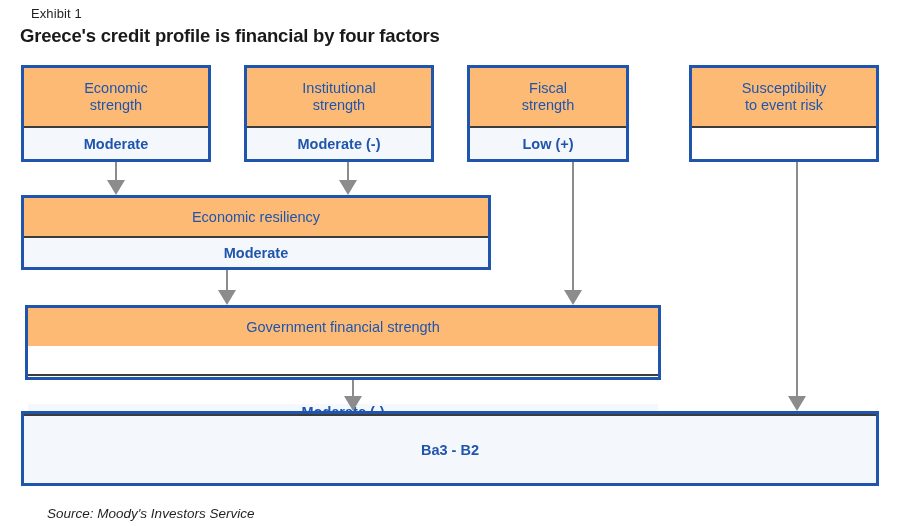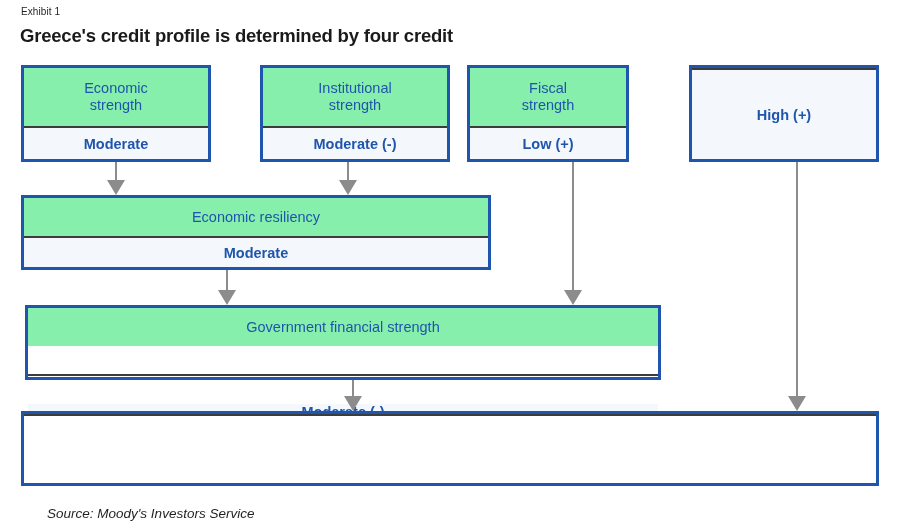--- a/index.html
+++ b/index.html
@@ -11,23 +11,23 @@
     width: 900px;
     height: 526px;
     position: relative;
     font-family: "Liberation Sans", sans-serif;
     overflow: hidden;
   }
 
   
   #exhibit-label {
     position: absolute;
-    left: 21px;
+    left: 31px;
     top: 6px;
-    font-size: 10px;
+    font-size: 13px;
     color: #231f20;
     letter-spacing: 0.1px;
   }
   #page-title {
     position: absolute;
     left: 20px;
     top: 25px;
     font-size: 18.5px;
     font-weight: bold;
     color: #1a1a1a;
@@ -43,21 +43,21 @@
     display: flex;
     flex-direction: column;
   }
   .node .node-title {
     flex: none;
     display: flex;
     align-items: center;
     justify-content: center;
     text-align: center;
     color: #1f55ac;
-    background: #86efac;
+    background: #fdba74;
     font-size: 14.5px;
     line-height: 17px;
     box-sizing: border-box;
   }
   .node .node-divider {
     flex: none;
     height: 2px;
     background: #3c3c3c;
   }
   .node .node-value {
@@ -113,34 +113,34 @@
     font-size: 13.5px;
     font-style: italic;
     color: #231f20;
     margin-left: 26px;
   }
 </style>
 </head>
 <body>
 
 <div id="exhibit-label">Exhibit 1</div>
-<div id="page-title">Greece's credit profile is determined by four credit</div>
+<div id="page-title">Greece's credit profile is financial by four factors</div>
 
 <div class="node factor" style="left:21px; width:190px;">
   <div class="node-title">
     <span>
       <span>Economic</span><br>
       <span>strength</span>
     </span>
   </div>
   <div class="node-divider"></div>
   <div class="node-value">Moderate</div>
 </div>
 
-<div class="node factor" style="left:260px; width:190px;">
+<div class="node factor" style="left:244px; width:190px;">
   <div class="node-title">
     <span>
       <span>Institutional</span><br>
       <span>strength</span>
     </span>
   </div>
   <div class="node-divider"></div>
   <div class="node-value">Moderate (-)</div>
 </div>
 
@@ -149,22 +149,27 @@
     <span>
       <span>Fiscal</span><br>
       <span>strength</span>
     </span>
   </div>
   <div class="node-divider"></div>
   <div class="node-value">Low (+)</div>
 </div>
 
 <div class="node factor" style="left:689px; width:190px;">
-  <div class="node-divider"></div>
-  <div class="node-value">High (+)</div>
+  <div class="node-title">
+    <span>
+      <span>Susceptibility</span><br>
+      <span>to event risk</span>
+    </span>
+  </div>
+  <div class="node-divider"></div>
 </div>
 
 <div class="arrow" style="left:107px; top:162px; width:18px; height:33px;">
   <div class="shaft" style="height:18px;"></div>
   <div class="head"></div>
 </div>
 
 <div class="arrow" style="left:339px; top:162px; width:18px; height:33px;">
   <div class="shaft" style="height:18px;"></div>
   <div class="head"></div>
@@ -197,15 +202,16 @@
   <div class="node-value">Moderate (-)</div>
 </div>
 
 <div class="arrow" style="left:344px; top:380px; width:18px; height:31px;">
   <div class="shaft" style="height:16px;"></div>
   <div class="head"></div>
 </div>
 
 <div class="node aggregate" style="left:21px; top:411px; width:858px; height:75px;">
   <div class="node-divider"></div>
+  <div class="node-value">Ba3 - B2</div>
 </div>
 
 <div id="source-note">Source: Moody's Investors Service</div>
 
 </body></html>

